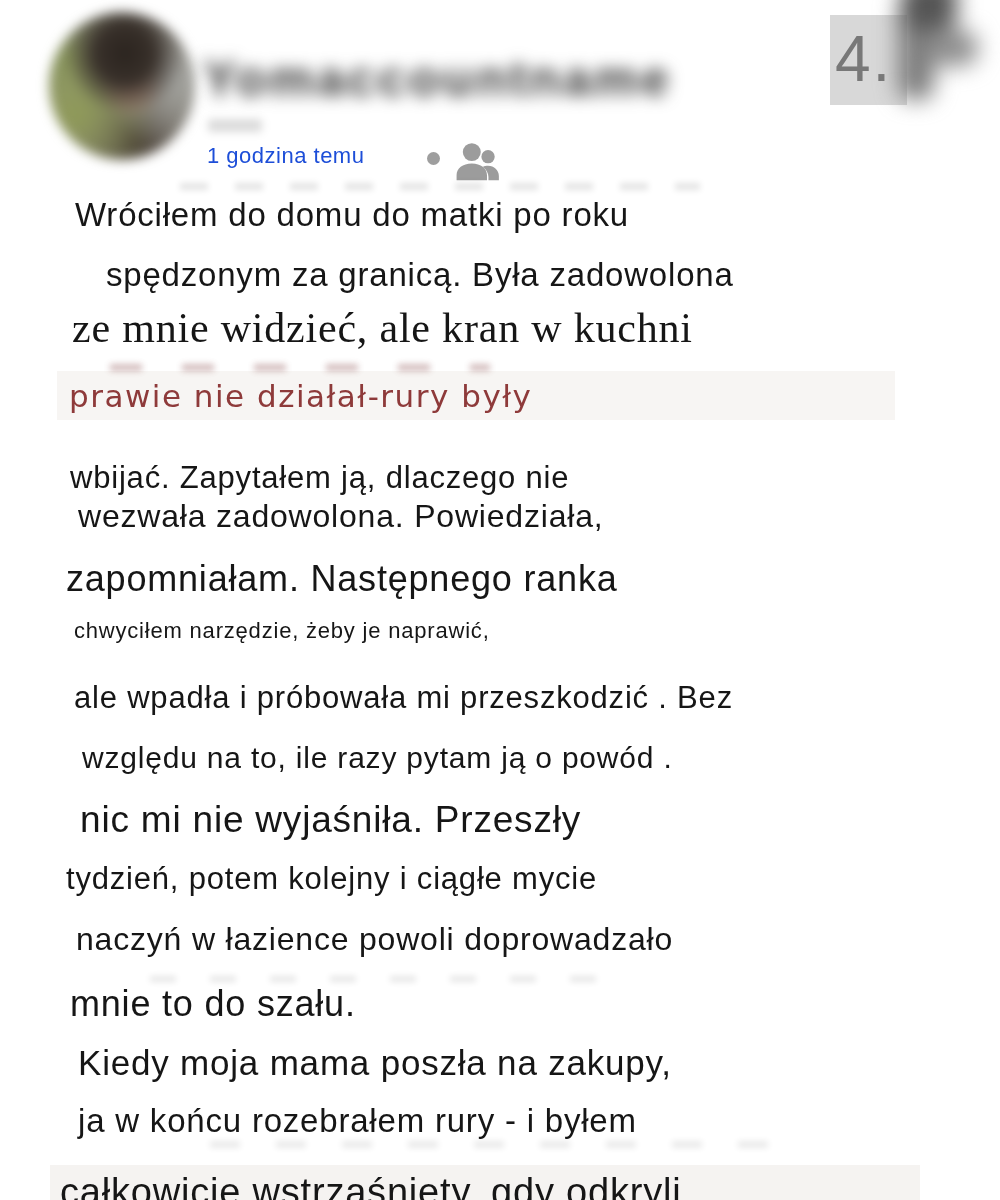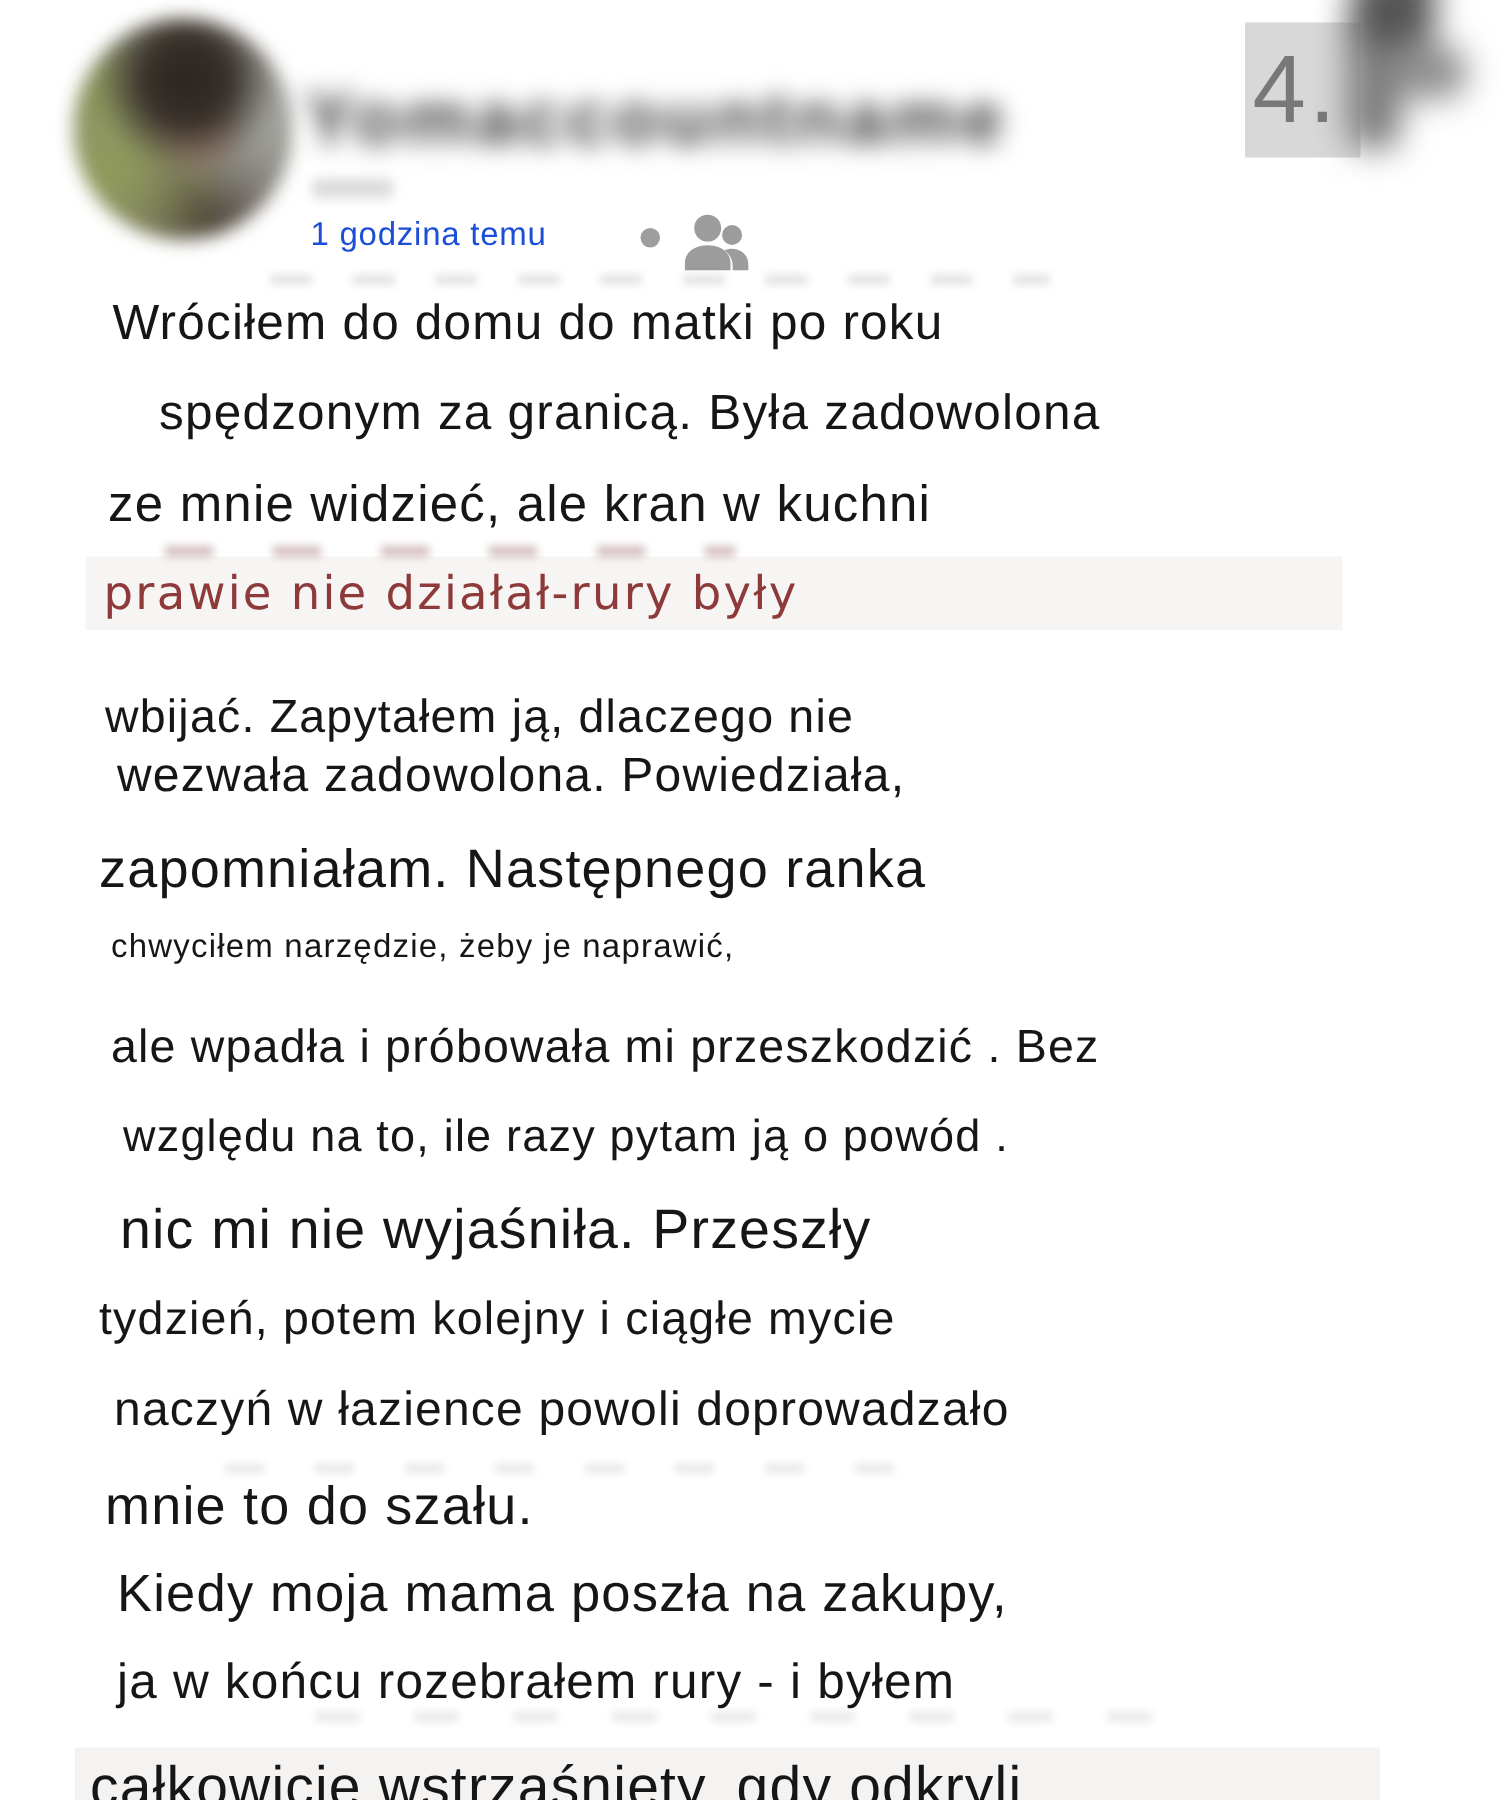--- a/index.html
+++ b/index.html
@@ -60,21 +60,21 @@
   .blob2 { position:absolute; left:928px; top:30px;  width:50px; height:36px;  background:#8f8f8f; border-radius:16px; }
   .blob3 { position:absolute; left:903px; top:-22px; width:54px; height:52px;  background:#555555; border-radius:14px; }
 
   
   .post-body .line {
     position:absolute; white-space:nowrap;
     color:#161616; letter-spacing:0.8px;
   }
   .post-body .line:nth-child(1)  { top:196px;  left:75px; font-size:33px; }
   .post-body .line:nth-child(2)  { top:256px;  left:66px; font-size:33px;margin-left:40px; }
-  .post-body .line:nth-child(3)  { top:317px;  left:72px; font-size:34px; }
+  .post-body .line:nth-child(3)  { top:304px;  left:72px; font-size:42px;font-family:Liberation Serif, serif; }
   .post-body .line:nth-child(4)  {
     top:371px; left:57px; width:838px; height:49px;
     background:#f7f5f3;
     font-family:"DejaVu Sans", sans-serif;
     font-size:31px; color:#8e3a3a; letter-spacing:1.5px;
     padding-left:12px; padding-top:7px; box-sizing:border-box;
   }
   .post-body .line:nth-child(5)  { top:460px;  left:70px; font-size:31px; }
   .post-body .line:nth-child(6)  { top:498px;  left:78px; font-size:32px; }
   .post-body .line:nth-child(7)  { top:558px;  left:66px; font-size:36px; }

